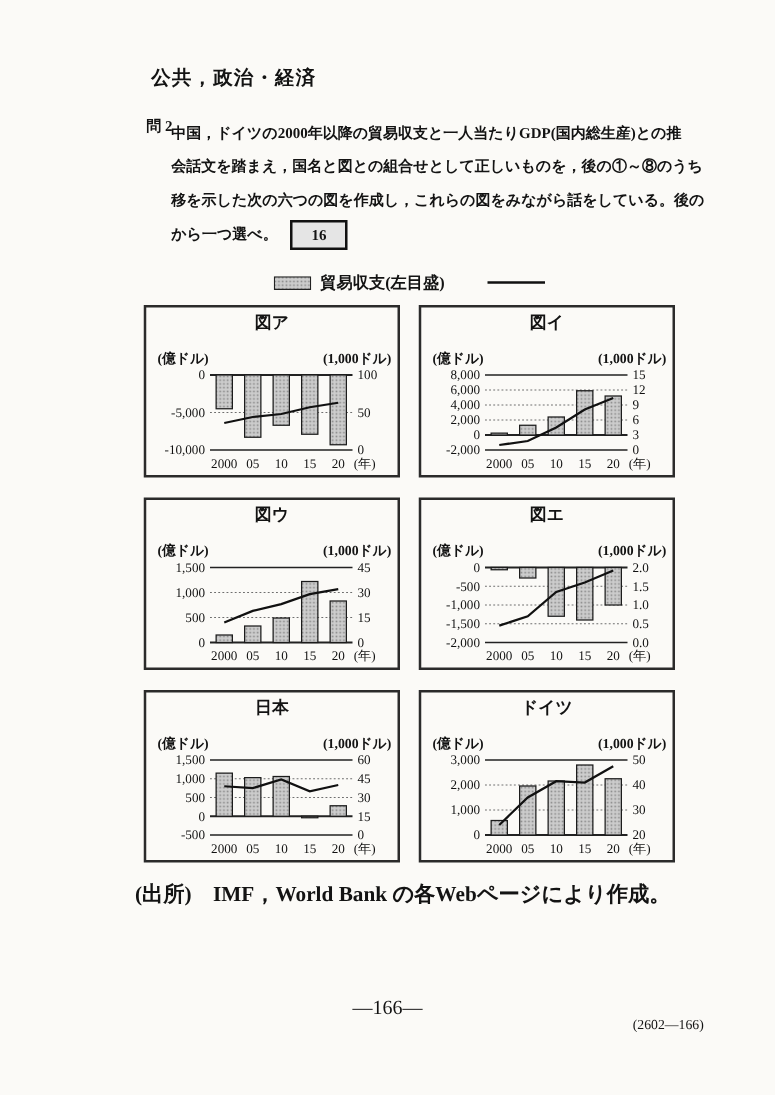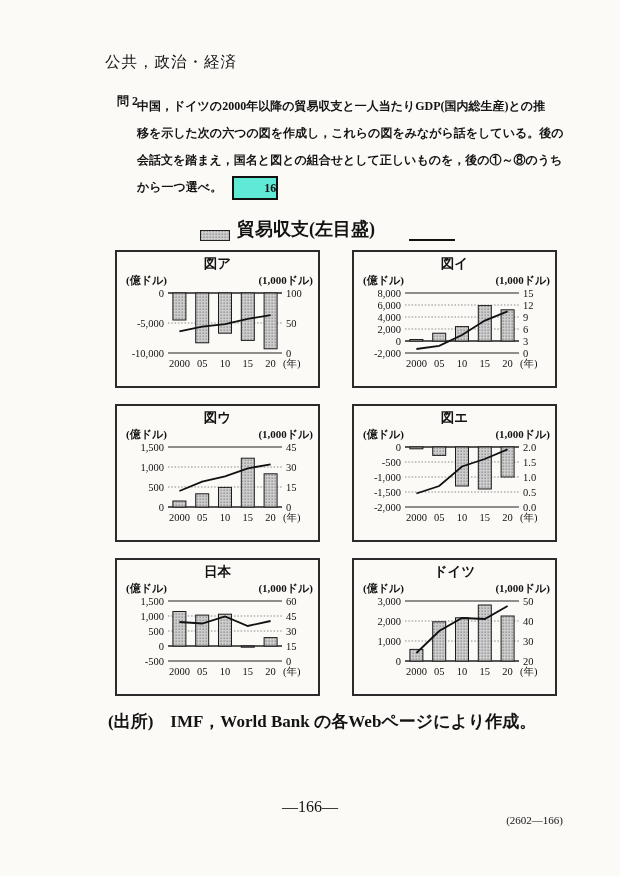--- a/index.html
+++ b/index.html
@@ -2,68 +2,68 @@
 <html lang="ja"><head>
 <meta charset="utf-8">
 <style>
   html,body{margin:0;padding:0;}
   body{
     width:620px;height:876px;position:relative;overflow:hidden;
     background:#fbfaf7;color:#131313;
     font-family:"Liberation Serif","DejaVu Serif",serif;
   }
   .page{position:absolute;inset:0;padding:52px 50px 0 105px;box-sizing:border-box;}
-  .doc-title{font-size:15.5px;font-weight:normal;margin:0 0 20px 0;letter-spacing:1px;}
+  .doc-title{font-size:15.5px;font-weight:bold;margin:0 0 20px 16px;letter-spacing:1px;}
   .question{position:relative;padding-left:32px;}
   .q-label{position:absolute;left:12px;top:0;font-weight:bold;font-size:12px;white-space:nowrap;}
   .q-line{margin:0;font-size:12px;line-height:27px;white-space:nowrap;font-weight:600;}
   .q-line.indent{text-indent:17px;}
   .answer-box{
     display:inline-block;border:2px solid #111;min-width:42px;height:20px;
-    line-height:20px;text-align:right;font-size:12px;margin-left:10px;
-    vertical-align:middle;background:#5eead4;
+    line-height:20px;text-align:center;font-size:12px;margin-left:10px;
+    vertical-align:middle;background:#e5e5e5;
   }
   .legend{
-    display:flex;align-items:flex-end;justify-content:center;
-    width:434px;margin:16px 0 9px 10px;font-size:18px;font-weight:600;
+    display:flex;align-items:center;justify-content:center;
+    width:434px;margin:16px 0 9px 10px;font-size:13px;font-weight:600;
   }
   .legend .swatch-wrap{display:inline-flex;align-items:center;margin-right:7px;}
   .legend .line-swatch{display:inline-block;width:46px;height:2px;background:#111;margin:0 9px 0 34px;}
   .charts-grid{
-    display:grid;grid-template-columns:205px 205px;gap:16px 32px;margin-left:10px;
+    display:grid;grid-template-columns:205px 205px;gap:16px 15px;margin-left:10px;
   }
   .chart-box{
     width:205px;height:138px;border:2px solid #2b2b2b;box-sizing:border-box;
     padding:3px 1px 0 1px;background:#fbfaf7;
   }
   .chart-title{text-align:center;font-weight:bold;font-size:13.5px;line-height:17px;}
   .chart-units{
     display:flex;justify-content:space-between;font-size:11px;font-weight:600;
-    padding:0 4px 0 8px;line-height:14px;margin-top:1px;
+    padding:0 4px 0 8px;line-height:14px;margin-top:14px;
   }
   .chart-canvas{margin-top:0px;}
   .chart-canvas svg text{font-family:"Liberation Serif","DejaVu Serif",serif;}
   .source-line{font-size:17px;margin:14px 0 0 3px;font-weight:600;}
   .bottom-footer{position:absolute;left:0;right:0;bottom:62px;height:16px;}
   .page-num{position:absolute;left:0;right:0;text-align:center;font-size:16px;}
   .page-code{position:absolute;right:57px;top:16px;font-size:11px;}
 </style>
 </head>
 <body>
 
 <div class="page">
 
   <h1 class="doc-title">公共，政治・経済</h1>
 
   <div class="question">
     <span class="q-label">問 2</span>
     <div class="q-body">
       <p class="q-line">中国，ドイツの2000年以降の貿易収支と一人当たりGDP(国内総生産)との推</p>
+      <p class="q-line">会話文を踏まえ，国名と図との組合せとして正しいものを，後の①～⑧のうち</p>
       <p class="q-line">移を示した次の六つの図を作成し，これらの図をみながら話をしている。後の</p>
-      <p class="q-line">会話文を踏まえ，国名と図との組合せとして正しいものを，後の①～⑧のうち</p>
       <p class="q-line"><span>から一つ選べ。</span><span class="answer-box">16</span></p>
     </div>
   </div>
 
   <div class="legend">
     <span class="swatch-wrap">
       <svg width="30" height="11" aria-hidden="true">
         <defs>
           <pattern id="patL" width="3" height="3" patternUnits="userSpaceOnUse">
             <rect width="3" height="3" fill="#cdcdcd"></rect>

